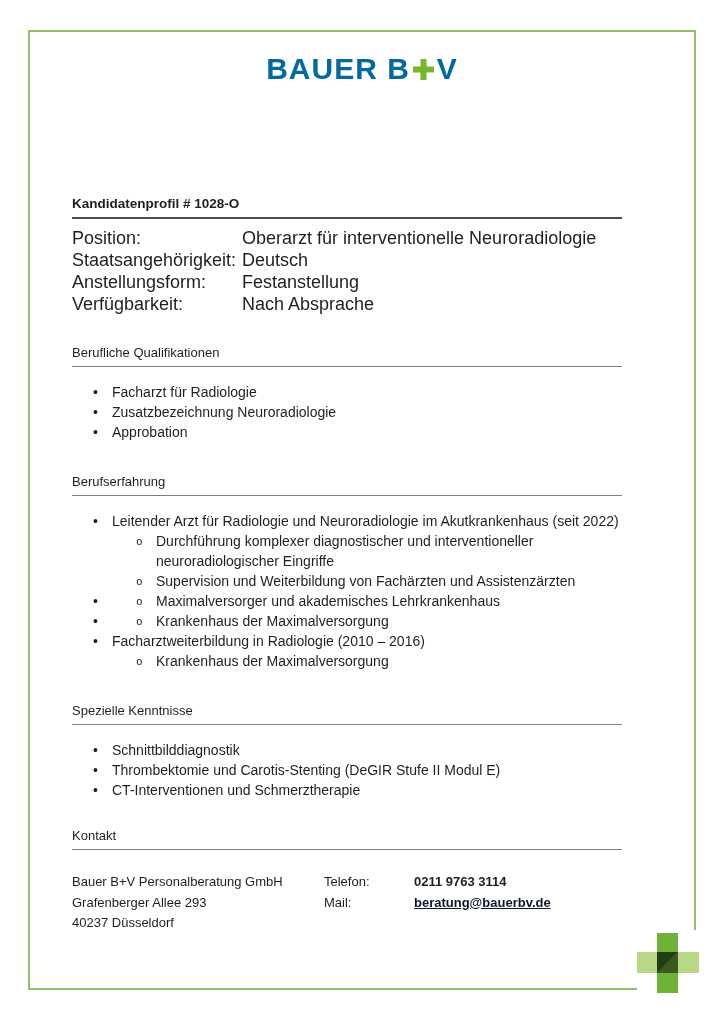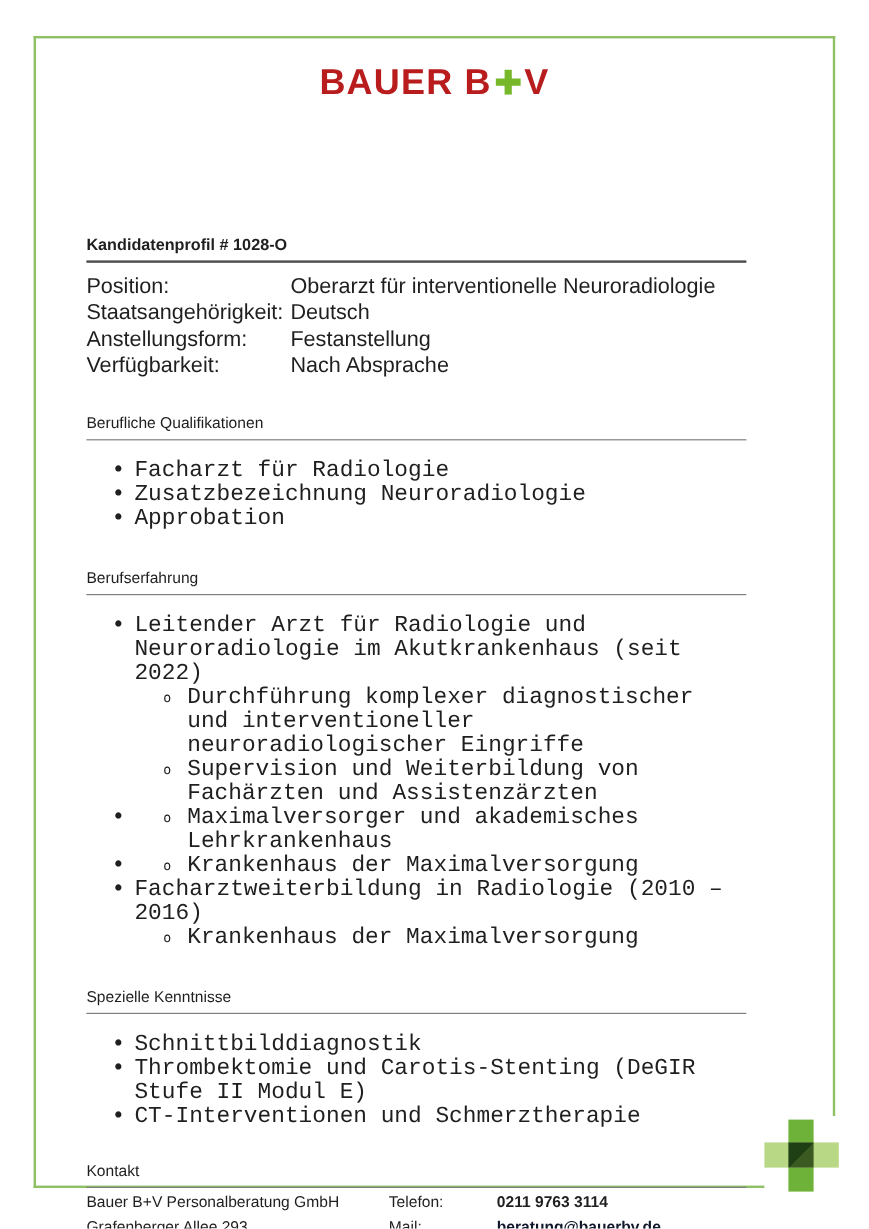--- a/index.html
+++ b/index.html
@@ -13,51 +13,51 @@
   .page { position:relative; width:724px; height:1024px; background:#fff; overflow:hidden; }
 
   
   .frame-top    { position:absolute; left:28px; top:30px;  width:668px; height:2px; background:#8dc163; }
   .frame-left   { position:absolute; left:28px; top:30px;  width:2px;  height:960px; background:#8dc163; }
   .frame-right  { position:absolute; left:694px; top:30px; width:2px;  height:900px; background:#8dc163; }
   .frame-bottom { position:absolute; left:28px; top:988px; width:609px; height:2px; background:#8dc163; }
 
   
   .logo { position:absolute; left:0; top:52px; width:724px; text-align:center;
-          font-weight:bold; font-size:30px; letter-spacing:1px; color:#b91c1c; white-space:nowrap; }
+          font-weight:bold; font-size:30px; letter-spacing:1px; color:#0369a1; white-space:nowrap; }
   .logo svg { vertical-align:-1px; margin:0 3px; }
 
   
   .content { position:absolute; left:72px; top:196px; width:550px; }
 
   .doc-title { font-size:13.5px; font-weight:bold; line-height:15px;
                padding-bottom:6px; border-bottom:2px solid #4d4d4d; }
 
   .fields { margin-top:8px; }
   .field-row { display:flex; font-size:18px; line-height:22px; }
   .field-label { width:170px; flex:0 0 170px; }
   .field-value { flex:1; }
 
   .section-heading { font-size:13px; line-height:16px; padding-bottom:5px;
                      border-bottom:1px solid #7f7f7f; }
   .s-qual    { margin-top:30px; }
   .s-exp     { margin-top:32px; }
   .s-skills  { margin-top:32px; }
   .s-contact { margin-top:28px; }
 
-  ul.l1 { margin:15px 0 0 0; padding:0; list-style:none; font-size:19px;font-family:Liberation Mono, monospace; }
+  ul.l1 { margin:15px 0 0 0; padding:0; list-style:none; font-size:14px; }
   ul.l1 > li { position:relative; padding-left:40px; line-height:20px; }
   ul.l1 > li::before { content:"\2022"; position:absolute; left:21px; top:0; }
 
   ul.l2 { margin:0; padding:0; list-style:none; }
   ul.l2 > li { position:relative; padding-left:44px; line-height:20px; max-width:445px; }
   ul.l2 > li::before { content:"o"; position:absolute; left:24px; top:0.5px;
                        font-family:"DejaVu Sans Mono", monospace; font-size:11px; }
 
-  .contact-grid { display:flex; margin-top:2px; font-size:13px; line-height:20.5px; }
+  .contact-grid { display:flex; margin-top:22px; font-size:13px; line-height:20.5px; }
   .contact-company { width:252px; flex:0 0 252px; }
   .contact-labels  { width:90px;  flex:0 0 90px; }
   .contact-values  { flex:1;font-weight:bold; }
   .email-link { color:#0f172a; text-decoration:underline; cursor:pointer; }
 
   
   .corner-cross { position:absolute; left:637px; top:933px; width:62px; height:60px; }
   .cc-v { position:absolute; left:20px; top:0;    width:21px; height:60px; background:#6fb23a; }
   .cc-h { position:absolute; left:0;    top:19px; width:62px; height:21px; background:#b9d885; }
   .cc-o { position:absolute; left:20px; top:19px; width:21px; height:21px;

